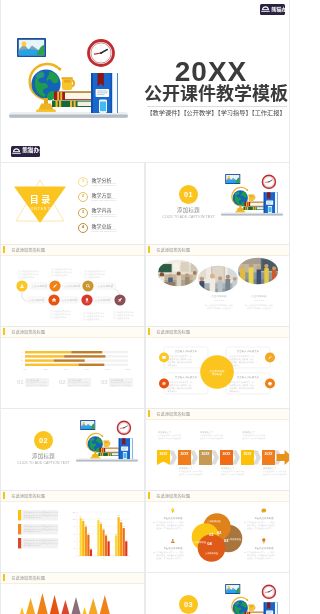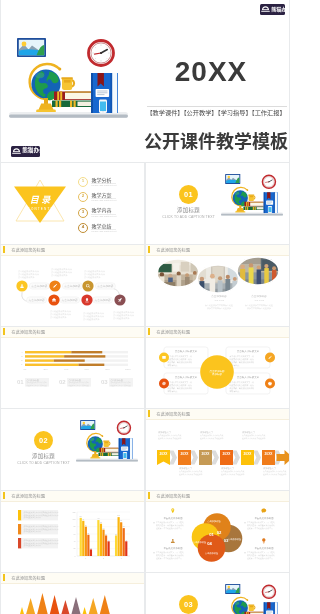--- a/index.html
+++ b/index.html
@@ -7,34 +7,34 @@
  .page{position:relative;width:290px;height:614px;background:#e8eaec;}
  .slide{position:absolute;background:#fff;overflow:hidden;}
  
  #s0{left:1px;top:0;width:288px;height:162px;}
  .logo{position:absolute;background:#2b2242;border-radius:2px;display:flex;align-items:center;}
  .logo .arch{flex:0 0 auto;}
  .logo .ltxt{color:#fff;font-weight:bold;letter-spacing:0px;line-height:1;white-space:nowrap;}
  #logo-tr{left:259px;top:4px;width:23px;height:10.5px;padding:0 1px;border-radius:1.5px;}
  #logo-bl{left:10px;top:146px;width:27px;height:10.5px;padding:0 1px;border-radius:1.5px;}
  .ttl-num{position:absolute;left:155px;top:58px;width:110px;text-align:center;font-size:28px;font-weight:bold;color:#3b3b3b;letter-spacing:1px;line-height:28px;}
- .ttl-main{position:absolute;left:142px;top:85px;width:146px;text-align:center;font-size:18px;font-weight:bold;color:#3b3b3b;letter-spacing:0px;line-height:19px;margin-top:48px;}
+ .ttl-main{position:absolute;left:142px;top:85px;width:146px;text-align:center;font-size:18px;font-weight:bold;color:#3b3b3b;letter-spacing:0px;line-height:19px;}
  .ttl-rule{position:absolute;left:146px;top:106px;width:140px;height:0.7px;background:#dcdcdc;}
  .ttl-tags{position:absolute;left:142px;top:109px;width:146px;text-align:center;font-size:6.2px;color:#4a4a4a;letter-spacing:0px;line-height:7px;}
  
  .sl{left:1px;width:143px;}
  .sr{left:146px;width:143px;}
  #s1,#s2{top:163px;height:81px;}
  #s3,#s4{top:245px;height:81px;}
  #s5,#s6{top:327px;height:81px;}
  #s7,#s8{top:409px;height:81px;}
  #s9,#s10{top:491px;height:81px;}
  #s11,#s12{top:573px;height:41px;}
  
- .toc-cn{position:absolute;left:11px;top:33px;width:56px;text-align:center;font-size:9px;font-weight:bold;color:#fff;letter-spacing:2.5px;line-height:9px;text-indent:2.5px;font-style:italic;}
+ .toc-cn{position:absolute;left:11px;top:33px;width:56px;text-align:center;font-size:9px;font-weight:bold;color:#fff;letter-spacing:2.5px;line-height:9px;text-indent:2.5px;}
  .toc-en{position:absolute;left:11px;top:44px;width:56px;text-align:center;font-size:3px;color:#fff;letter-spacing:1.2px;line-height:4px;text-indent:1.2px;}
  .toc-list{position:absolute;left:77px;top:13px;width:64px;}
  .toc-it{display:flex;align-items:center;height:12px;margin-bottom:3.4px;position:relative;}
  .toc-n{flex:0 0 auto;width:8px;height:8px;border-radius:50%;border:1px solid #e2bf56;color:#c8a23c;font-size:4.4px;line-height:6.6px;text-align:center;font-weight:bold;}
  .n1{border-color:#f5dd8a;color:#e3c86a;}
  .n2{border-color:#e8bf5e;color:#d8ae48;}
  .n3{border-color:#d3a444;color:#c0913a;}
  .n4{border-color:#c08d33;color:#b07c28;}
  .toc-tx{margin-left:3.4px;display:block;}
  .toc-tx b{display:block;font-size:5px;font-weight:normal;color:#595959;line-height:6px;border-bottom:0.4px solid #ececec;padding-bottom:0.3px;}

